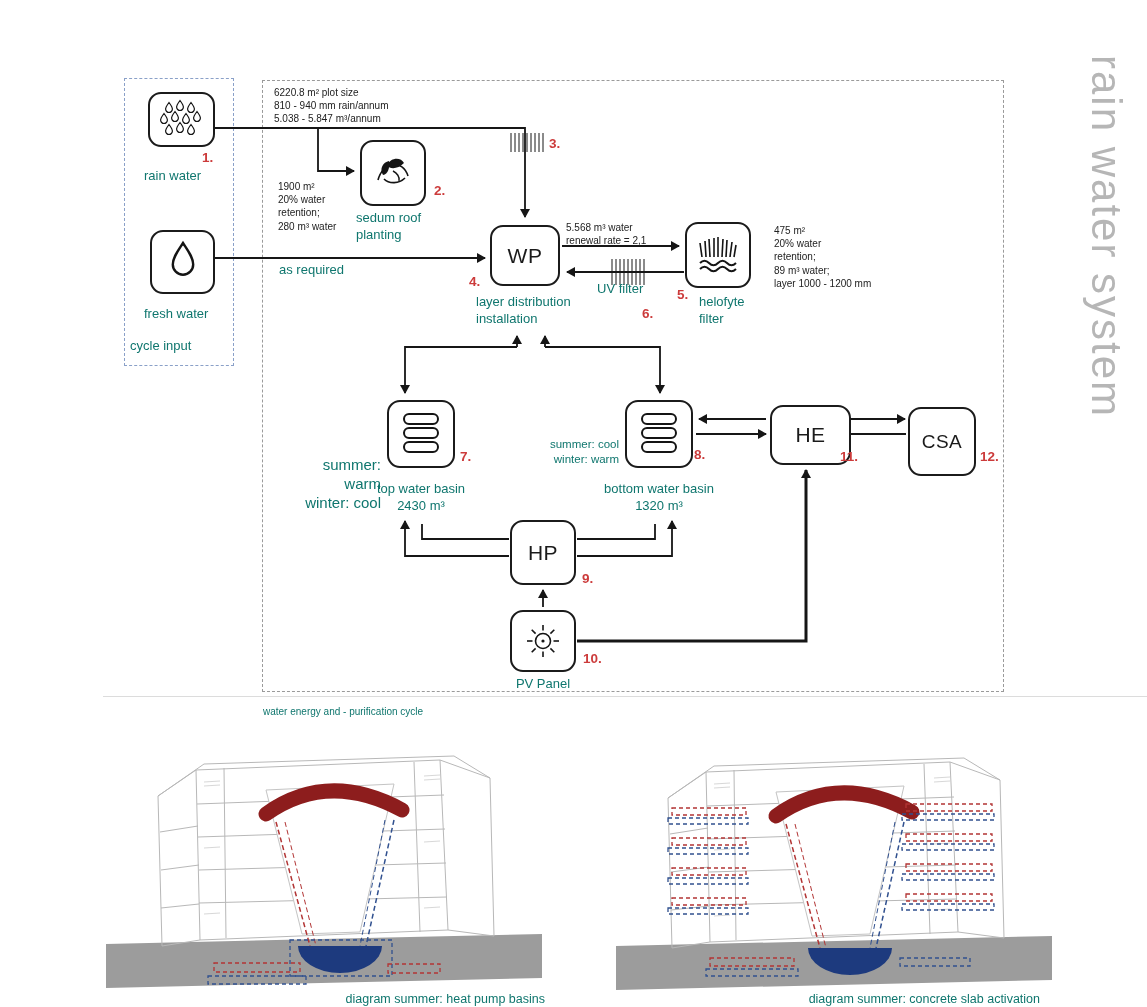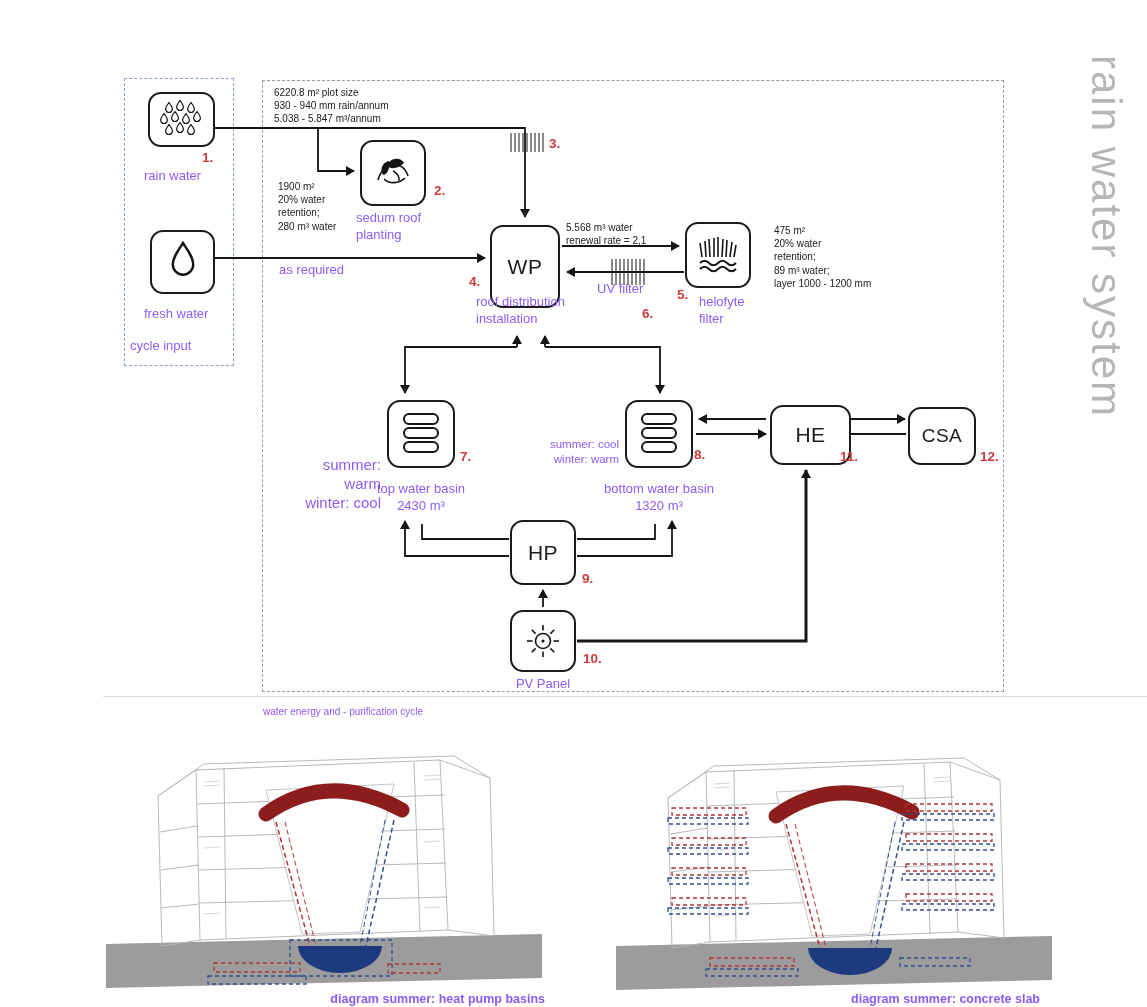--- a/index.html
+++ b/index.html
@@ -1,33 +1,33 @@
 <!DOCTYPE html>
 <html><head>
 <meta charset="utf-8">
 <style>
   *{margin:0;padding:0;box-sizing:border-box}
   body{font-family:"Liberation Sans",sans-serif;background:#fff}
   #canvas{position:relative;width:1147px;height:1007px;background:#fff;overflow:hidden;color:#161616}
   .node{position:absolute;border:2px solid #1b1b1b;border-radius:13px;background:#fff;
         display:flex;align-items:center;justify-content:center;z-index:2}
   .abbr{font-size:21px;color:#1b1b1b;letter-spacing:.5px}
-  .lbl{position:absolute;font-size:13px;line-height:1.28;color:#8b5cf6;white-space:pre-line;z-index:3}
+  .lbl{position:absolute;font-size:13px;line-height:1.28;color:#0f766e;white-space:pre-line;z-index:3}
   .small{position:absolute;font-size:10px;line-height:1.32;color:#222;white-space:pre-line;z-index:3}
   .num{position:absolute;font-size:13.5px;font-weight:700;color:#cc3b3b;z-index:4}
   .center{text-align:center}
   .right{text-align:right}
   svg.flow{position:absolute;left:0;top:0;z-index:1}
   .bld{position:absolute;z-index:1}
   .vtitle{position:absolute;writing-mode:vertical-rl;font-size:42px;font-weight:300;
           color:#b6b6b6;letter-spacing:2px;z-index:1}
   .dash-main{position:absolute;border:1px dashed #9a9a9a;z-index:0}
   .dash-input{position:absolute;border:1px dashed #8aa0c8;z-index:0}
   .sep{position:absolute;background:#dcdcdc;z-index:0}
-  .caption{font-weight:700}
+  .caption{font-weight:400}
 </style>
 </head>
 <body>
 
 <div id="canvas">
 
   <div class="vtitle" style="left:1082px;top:55px">rain water system</div>
 
   <div class="dash-input" style="left:124px;top:78px;width:110px;height:288px"></div>
   <div class="dash-main" style="left:262px;top:80px;width:742px;height:612px"></div>
@@ -106,43 +106,43 @@
 
   <div class="node" style="left:150px;top:230px;width:65px;height:64px">
     <svg width="48" height="48" viewBox="0 0 48 48" fill="none" stroke="#141414" stroke-width="2.4">
       <path d="M24,5 C29.5,13.5 34.2,19.5 34.2,26.5 A10.2,10.2 0 1,1 13.8,26.5 C13.8,19.5 18.5,13.5 24,5 Z"></path>
     </svg>
   </div>
   <div class="lbl" style="left:144px;top:306px;width:80px">fresh water</div>
   <div class="lbl" style="left:130px;top:338px">cycle input</div>
 
   <div class="small" style="left:274px;top:86px">6220.8 m² plot size
-930 - 940 mm rain/annum
+810 - 940 mm rain/annum
 5.038 - 5.847 m³/annum</div>
 
   <div class="node" style="left:360px;top:140px;width:66px;height:66px">
     <svg width="48" height="48" viewBox="0 0 48 48">
       <path d="M9,31 C14,12 34,10 39,27" fill="none" stroke="#141414" stroke-width="1.6"></path>
       <path d="M18,16 C22,8 32,8 35,14 C29,20 21,21 18,16 Z" fill="#141414"></path>
       <path d="M14,26 C10,20 14,13 20,12 C21,19 19,25 14,26 Z" fill="#141414"></path>
       <path d="M15,30 C20,35 30,35 36,29" fill="none" stroke="#141414" stroke-width="1.6"></path>
       <path d="M24,22 C28,24 31,28 30,32" fill="none" stroke="#141414" stroke-width="1.4"></path>
     </svg>
   </div>
   <div class="lbl" style="left:356px;top:210px;width:95px">sedum roof
 planting</div>
   <div class="small" style="left:278px;top:180px">1900 m²
 20% water
 retention;
 280 m³ water</div>
 
-  <div class="node" style="left:490px;top:225px;width:70px;height:83px">
+  <div class="node" style="left:490px;top:225px;width:70px;height:61px">
     <span class="abbr">WP</span>
   </div>
-  <div class="lbl" style="left:476px;top:294px;width:125px">roof distribution
+  <div class="lbl" style="left:476px;top:294px;width:125px">layer distribution
 installation</div>
   <div class="lbl" style="left:279px;top:262px">as required</div>
   <div class="small" style="left:566px;top:221px">5.568 m³ water
 renewal rate = 2,1</div>
 
   <div class="node" style="left:685px;top:222px;width:66px;height:66px">
     <svg width="48" height="48" viewBox="0 0 48 48" fill="none" stroke="#141414">
       <g stroke-width="1.6">
         <line x1="8" y1="26" x2="6" y2="12"></line>
           <line x1="12" y1="26" x2="11" y2="10"></line>
@@ -187,21 +187,21 @@
     </svg>
   </div>
   <div class="lbl right" style="left:531px;top:437px;width:88px;font-size:11.5px">summer: cool
 winter: warm</div>
   <div class="lbl center" style="left:579px;top:481px;width:160px">bottom water basin
 1320 m³</div>
 
   <div class="node" style="left:770px;top:405px;width:81px;height:60px">
     <span class="abbr">HE</span>
   </div>
-  <div class="node" style="left:908px;top:407px;width:68px;height:58px">
+  <div class="node" style="left:908px;top:407px;width:68px;height:69px">
     <span class="abbr" style="font-size:19px">CSA</span>
   </div>
 
   <div class="node" style="left:510px;top:520px;width:66px;height:65px">
     <span class="abbr">HP</span>
   </div>
   <div class="node" style="left:510px;top:610px;width:66px;height:62px">
     <svg width="48" height="48" viewBox="0 0 48 48" stroke="#141414" stroke-width="1.6" fill="none">
       <circle cx="24" cy="24" r="7.5"></circle>
       <circle cx="24" cy="24" r="1.6" fill="#141414" stroke="none"></circle>

